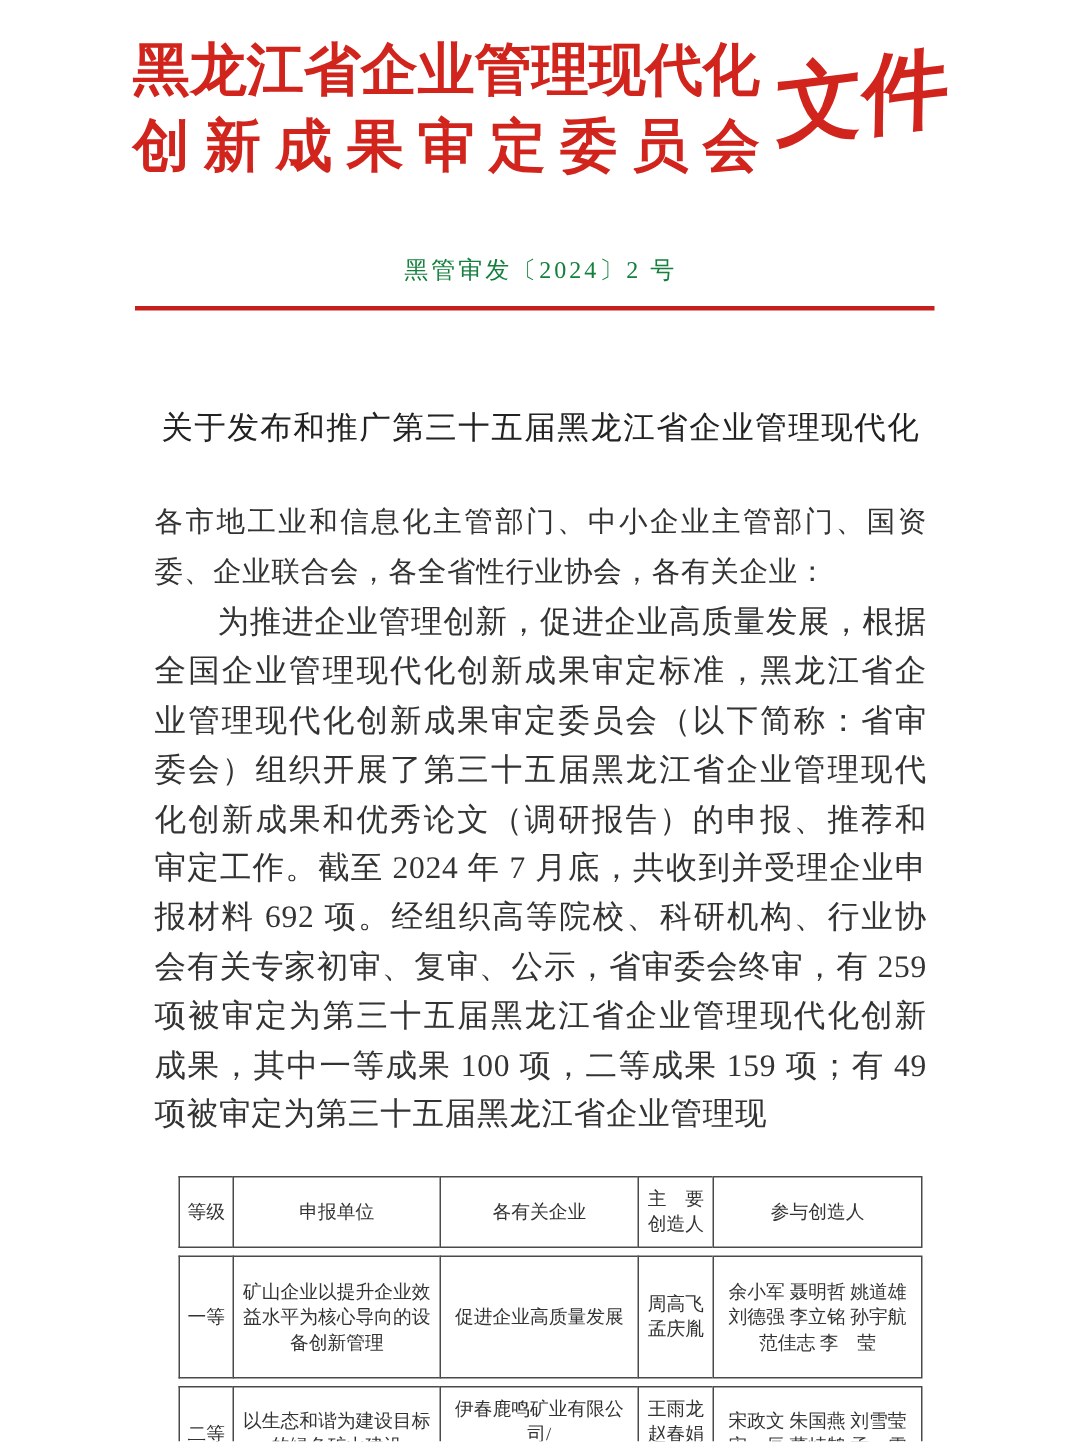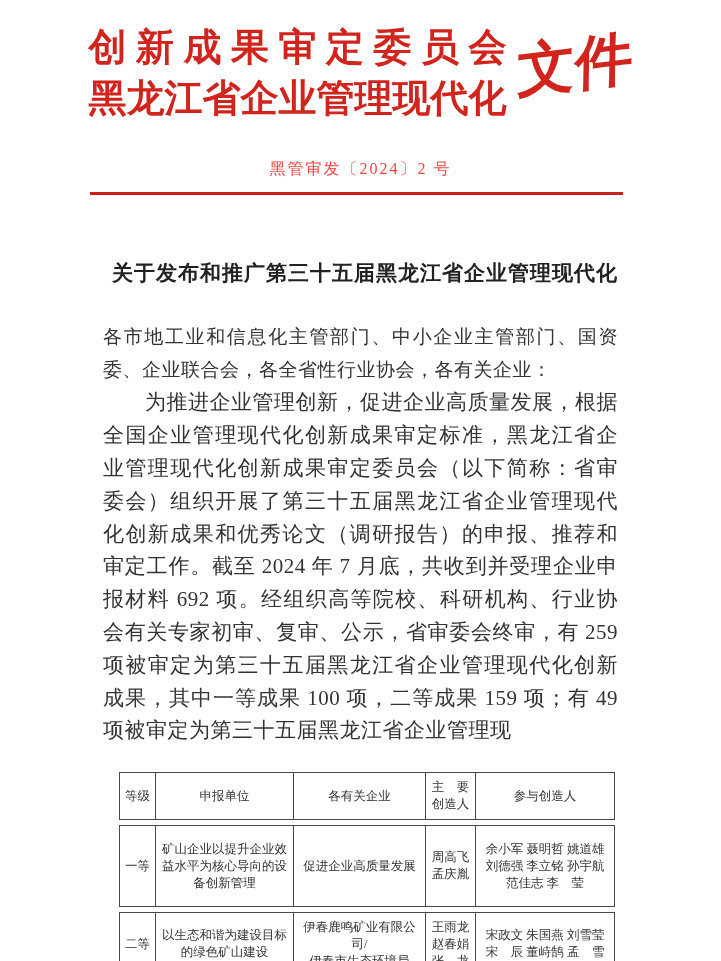--- a/index.html
+++ b/index.html
@@ -33,41 +33,41 @@
     font-weight:bold;
     font-size:58px;
     line-height:1;
     margin-left:10px;
     margin-top:14px;
     transform:rotate(-7deg) skewX(-8deg);
     white-space:nowrap;
   }
   
   .doc-number{
-    margin-top:34px;
+    margin-top:46px;
     text-align:center;
     font-size:16px;
     line-height:22px;
     letter-spacing:2px;
-    color:#ef4444;
+    color:#15803d;
   }
   .red-rule{
     height:3px;
     background:#c5201c;
     margin-top:12px;
     margin-left:-13px;
     margin-right:-5px;
   }
   
   .title{
     margin:58px 0 0 0;
     font-size:21px;
-    font-weight:bold;
+    font-weight:normal;
     line-height:40px;
-    text-align:right;
+    text-align:center;
     color:#222222;
     letter-spacing:1px;
   }
   
   .salutation{
     margin:28px 0 0 0;
     font-size:19px;
     line-height:32.8px;
     text-align:justify;
     letter-spacing:0.5px;
@@ -111,22 +111,22 @@
   .row-1 td{height:76px;}
   .row-2 td{height:58px;}
 </style>
 </head>
 <body>
 
 <div class="page">
 
   <div class="letterhead">
     <div class="org">
+      <div class="org-line">黑龙江省企业管理现代化</div>
       <div class="org-line">创新成果审定委员会</div>
-      <div class="org-line">黑龙江省企业管理现代化</div>
     </div>
     <div class="doc-type">文件</div>
   </div>
 
   <div class="doc-number">黑管审发〔2024〕2 号</div>
 
   <div class="red-rule"></div>
 
   <h1 class="title"><span>关于发布和推广第三十五届黑龙江省企业管理现代化</span><br></h1>
 

